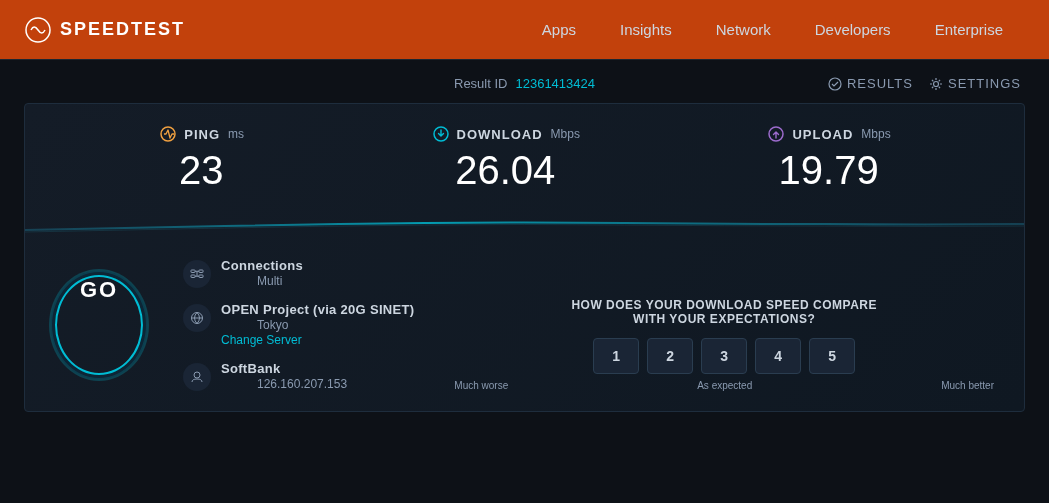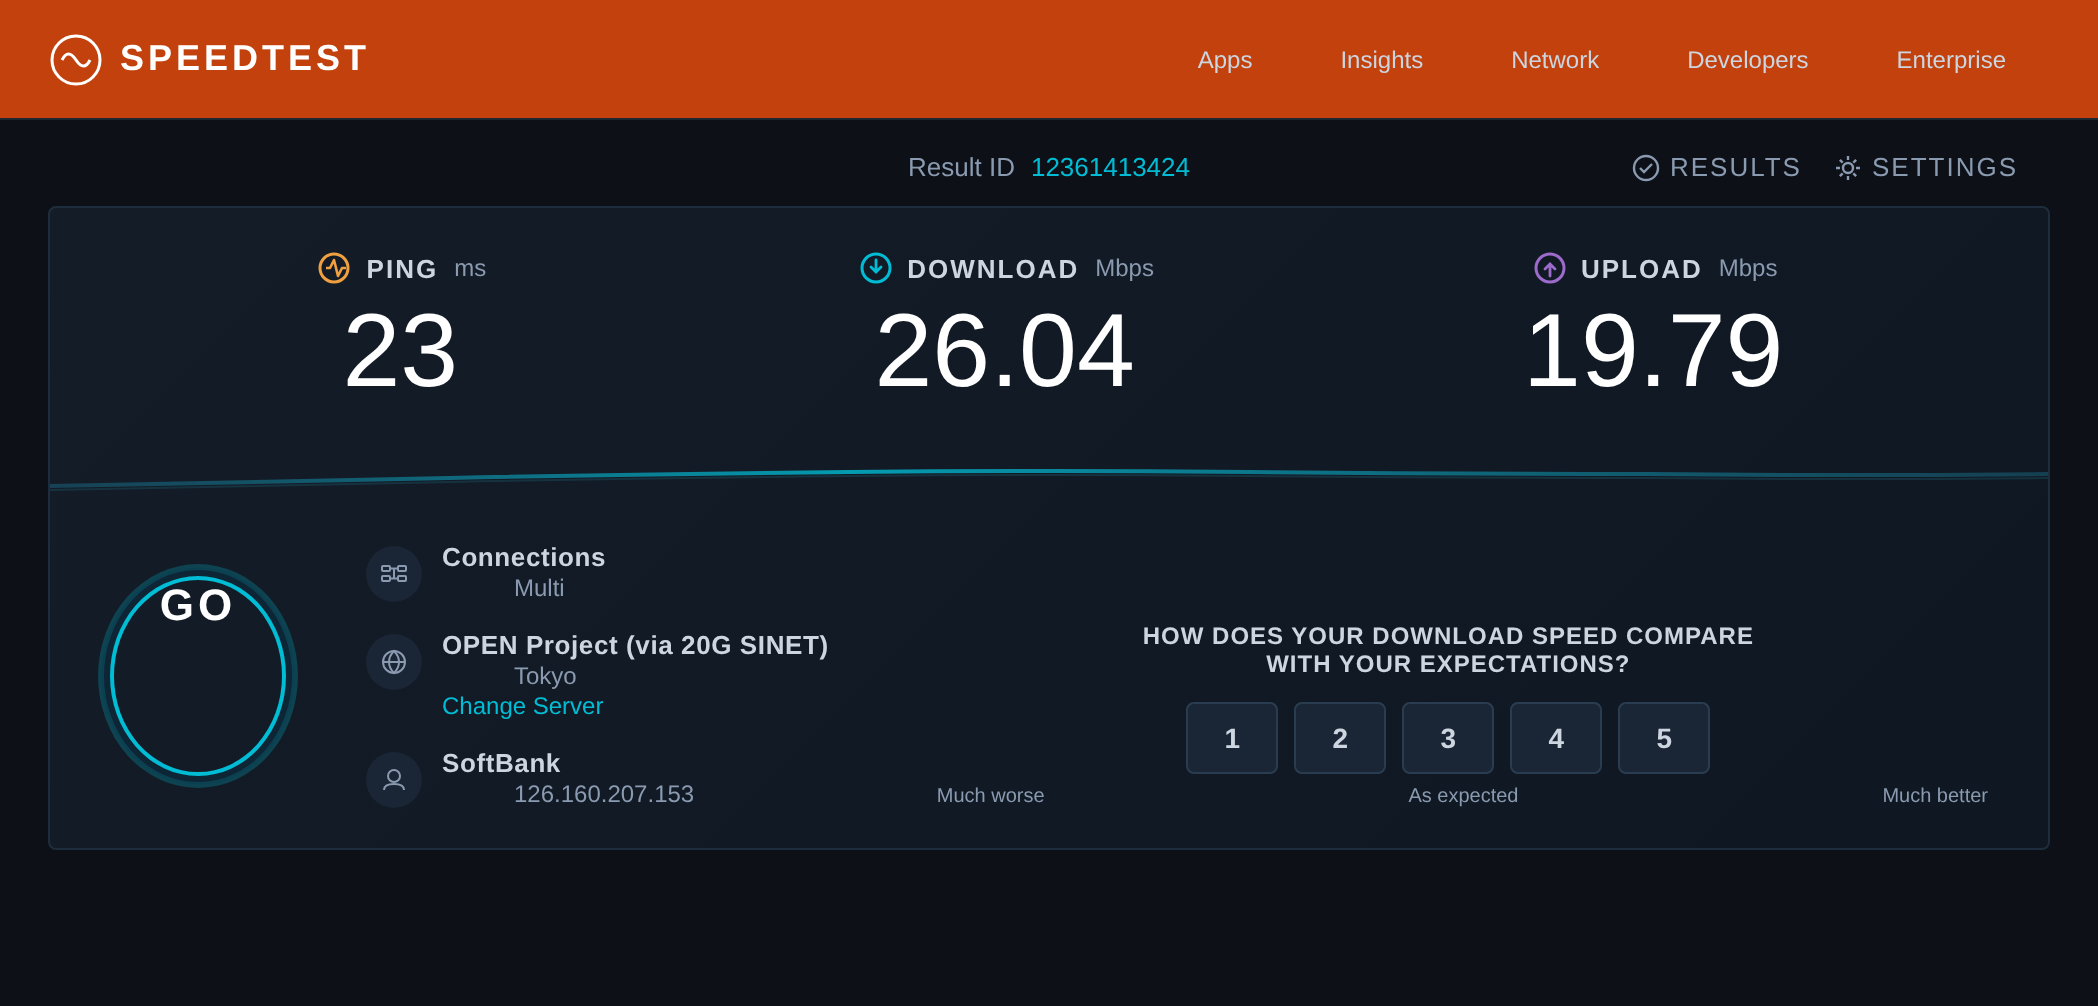--- a/index.html
+++ b/index.html
@@ -40,21 +40,21 @@
     nav {
       display: flex;
       align-items: center;
       gap: 0;
     }
     .nav-item {
       padding: 0 22px;
       height: 48px;
       display: flex;
       align-items: center;
-      font-size: 12px;
+      font-size: 15px;
       color: #cdd6e0;
       cursor: pointer;
       text-decoration: none;
       white-space: nowrap;
     }
 
     
     .content {
       padding: 16px 24px;
     }
@@ -63,21 +63,21 @@
       align-items: center;
       justify-content: center;
       gap: 8px;
       margin-bottom: 12px;
       font-size: 13px;
       color: #8a9ab0;
       position: relative;
     }
     .result-bar .actions {
       position: absolute;
-      right: 16px;
+      right: 4px;
       display: flex;
       gap: 16px;
     }
     .result-link {
       color: #00bcd4;
       text-decoration: none;
       cursor: pointer;
     }
     .action-btn {
       display: flex;
@@ -129,21 +129,21 @@
       font-weight: 700;
       letter-spacing: 1px;
       color: #cdd6e0;
     }
     .metric-unit {
       font-size: 12px;
       color: #8a9ab0;
       margin-left: 2px;
     }
     .metric-value {
-      font-size: 52px;
+      font-size: 40px;
       font-weight: 300;
       color: #fff;
       line-height: 1.1;
     }
 
     
     .waveform {
       width: 100%;
       height: 30px;
       position: relative;
@@ -274,21 +274,20 @@
     }
     .survey-labels {
       display: flex;
       justify-content: space-between;
       padding: 0 0px;
     }
     .survey-label {
       font-size: 10px;
       color: #8a9ab0;
       text-align: center;
-      margin-left: 14px;
     }
     .survey-label-left { text-align: left; }
     .survey-label-right { text-align: right; }
 
     
     .ping-icon { color: #f0a040; }
     .download-icon { color: #00bcd4; }
     .upload-icon { color: #9c6bcc; }
   </style>
 </head>

